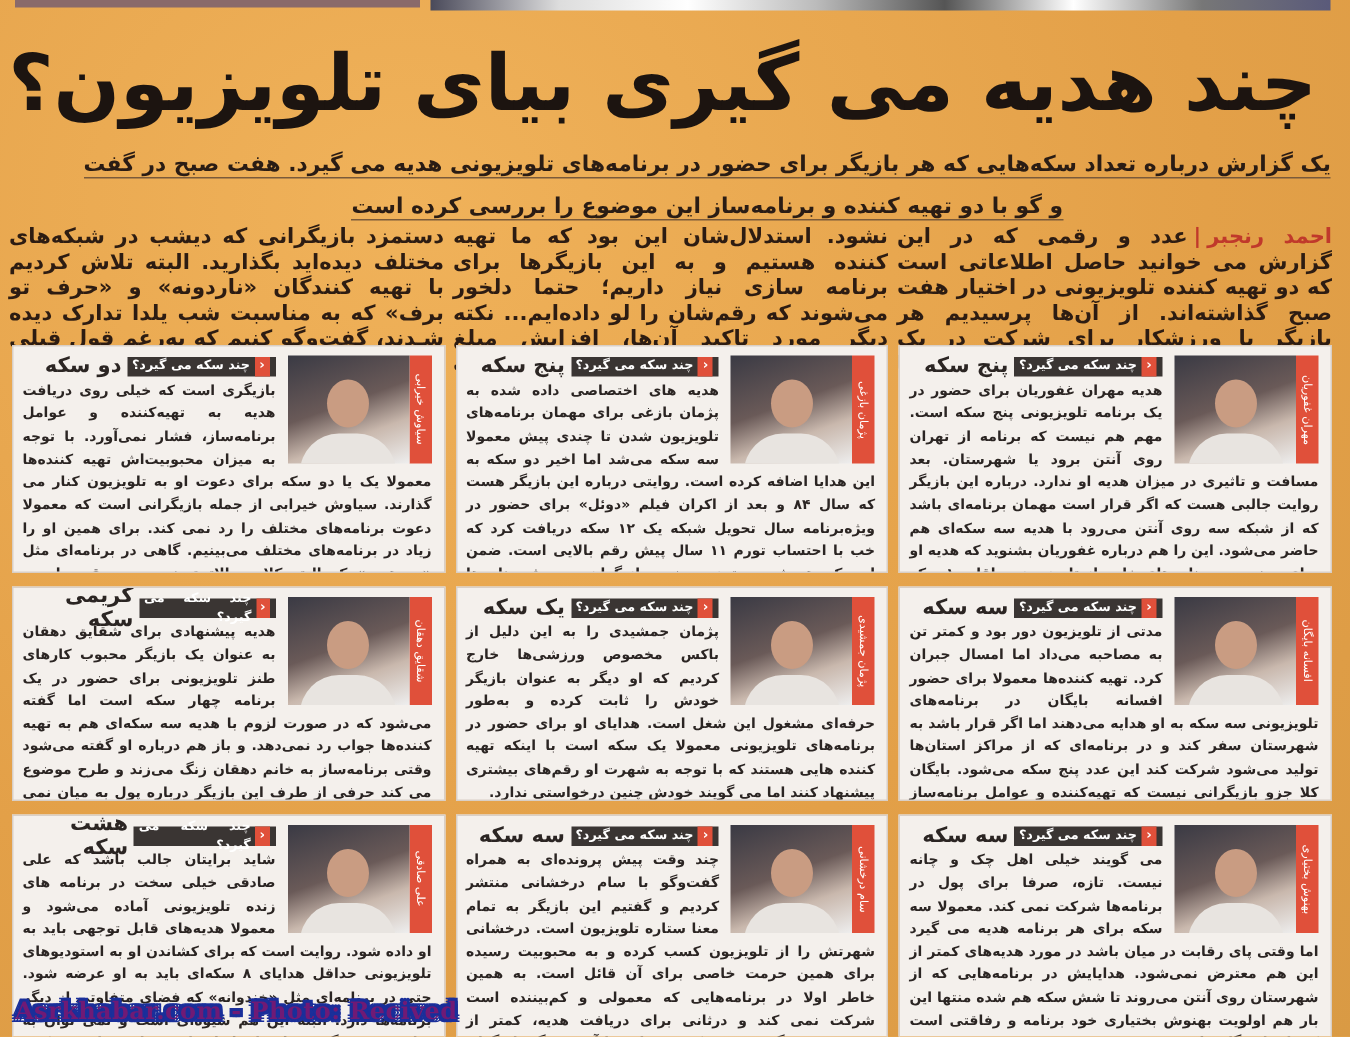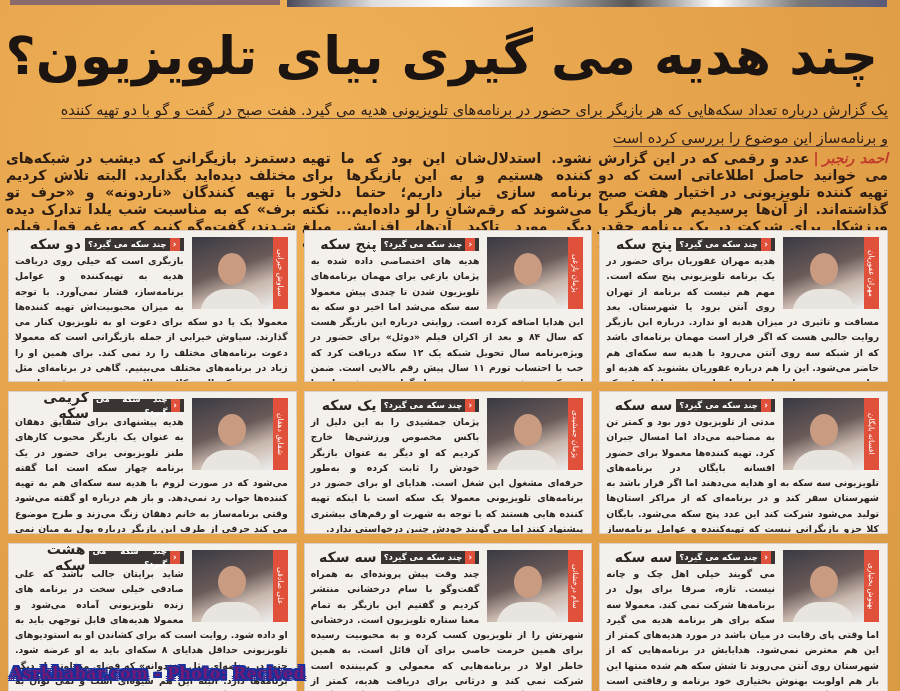--- a/index.html
+++ b/index.html
@@ -20,31 +20,31 @@
   .top-strip .ph2 { position:absolute; left: 287px; width: 600px; height: 7px; background: linear-gradient(90deg,#4a4a5a,#ddd,#fff,#bbb,#555,#fff,#777,#5a5a7a); }
 
   .headline {
     position: absolute; top: 20px; right: 22px; left: 225px;
     font-family: "DejaVu Sans", sans-serif; font-weight: bold;
     font-size: 52px; line-height: 72px; color: #1c1410;
     text-align: left; letter-spacing: -1px; white-space: nowrap;
   }
   .subhead {
     position: absolute; top: 96px; right: 12px; left: 55px;
-    font-size: 14.5px; font-weight: normal; line-height: 28px;
-    color: #2a1c14; text-align: right;
+    font-size: 14.5px; font-weight: bold; line-height: 28px;
+    color: #2a1c14; text-align: center;
   }
   .subhead .ul { border-bottom: 1px solid #7a5a3a; }
 
   .intro-row { position: absolute; top: 150px; left: 6px; right: 12px; height: 80px; display: flex; flex-direction: row; gap: 6px; }
   .intro-col {
     flex: 1; font-size: 14px; font-weight: bold; line-height: 17px; text-align: justify;
     color: #2d1c12;
   }
-  .byline { color: #c0392b; font-weight: bold; margin-left: 4px; font-style: italic; }
+  .byline { color: #c0392b; font-weight: bold; margin-left: 4px; }
   .byline-sep { color: #c0392b; margin-left: 4px; }
 
   .grid {
     position: absolute; top: 230px; left: 8px; right: 12px; bottom: 0;
     display: grid; grid-template-columns: repeat(3, 1fr);
     grid-template-rows: 152px 143px 158px; column-gap: 7px; row-gap: 9px;
   }
   .card {
     background: #f4f0ec;
     border: 1px solid #d9cfc6;

